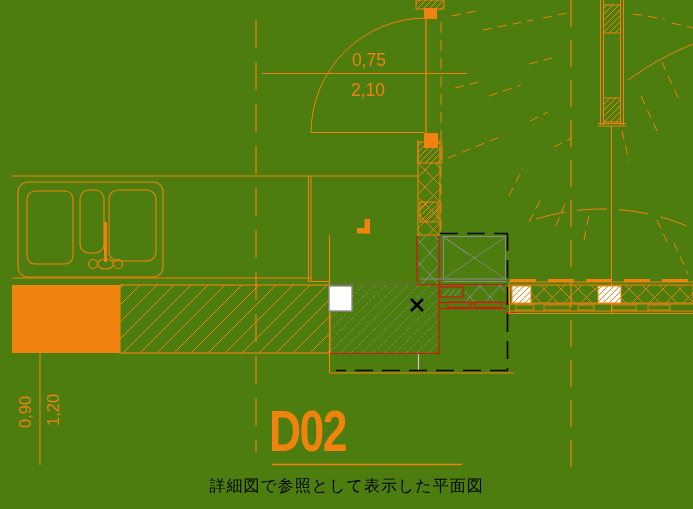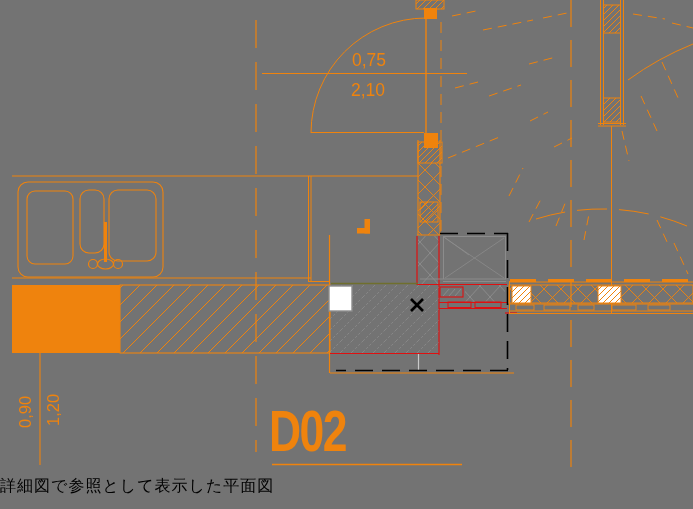--- a/index.html
+++ b/index.html
@@ -1,33 +1,33 @@
 <!DOCTYPE html>
 <html style="--c-orange: #EF830D; --c-red: #DF1010; --c-grey: #8C8C8C; --c-olive: #6F6F2D; --c-lightgrey: #C9C9C9; --c-black: #000000;"><head>
 <meta charset="utf-8">
 <style>
   html,body{margin:0;padding:0;background:#ffffff;}
   .canvas{
-    position:relative;width:693px;height:509px;background:#737373;overflow:hidden;
+    position:relative;width:693px;height:509px;background:#4d7c0f;overflow:hidden;
     font-family:"Liberation Sans",sans-serif;
     text-decoration:underline;
   }
   svg{position:absolute;left:0;top:0;}
   
   .so{stroke:var(--c-orange);} .fo{fill:var(--c-orange);}
   .sr{stroke:var(--c-red);}    .sg{stroke:var(--c-grey);}
   .sol{stroke:var(--c-olive);} .sb{stroke:var(--c-black);}
   .slg{stroke:var(--c-lightgrey);}
   .nf{fill:none;}
   text{font-family:"Liberation Sans",sans-serif;}
   .dimtext{font-size:17.5px;fill:var(--c-orange);}
   .dimtext-v{font-size:16.5px;fill:var(--c-orange);}
   .biglabel{font-size:57px;font-weight:bold;letter-spacing:-2px;fill:var(--c-orange);}
   .caption{
-    position:absolute;left:0;right:0;top:476px;text-align:left;
+    position:absolute;left:0;right:0;top:476px;text-align:center;
     font-family:"Liberation Serif",serif;font-size:16px;color:var(--c-black);
     letter-spacing:1px;
   }
 </style>
 </head>
 <body>
 
 <div class="canvas">
 <svg width="693" height="509" viewBox="0 0 693 509">
   <defs>

